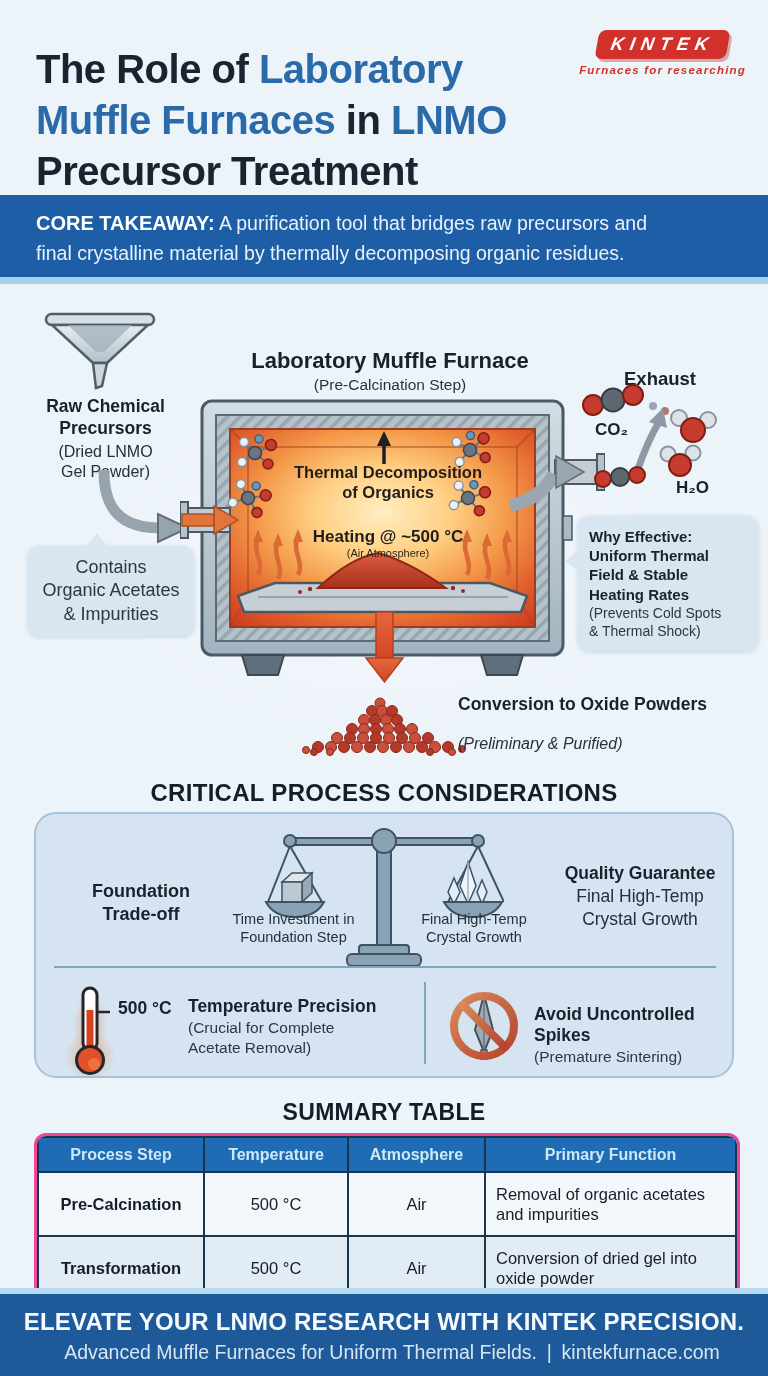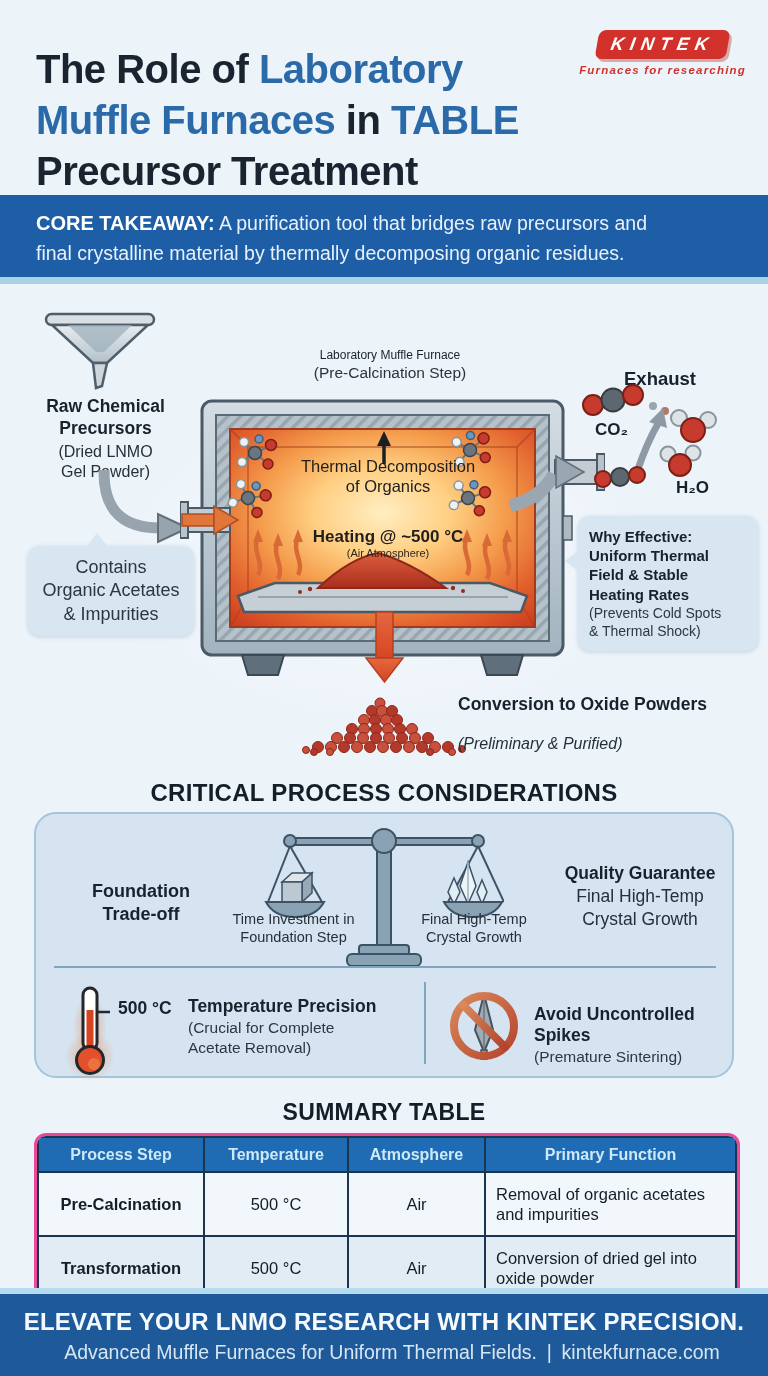--- a/index.html
+++ b/index.html
@@ -26,36 +26,36 @@
   .banner{position:absolute;left:0;top:195px;width:768px;height:82px;background:#1e5ea6;}
   .banner p{margin:13px 36px 0;font-size:19.5px;line-height:1.52;color:#e8f1f9;max-width:660px;}
   .banner strong{color:#ffffff;font-weight:800;font-size:20px;}
   .strip-top{position:absolute;left:0;top:277px;width:768px;height:7px;background:#a7d2e8;}
   .strip-bottom{position:absolute;left:0;top:1288px;width:768px;height:6px;background:#b7dbee;}
 
   
   .diagram{position:absolute;left:0;top:284px;width:768px;height:494px;
            background:radial-gradient(ellipse 420px 260px at 50% 56%,rgba(255,255,255,.5),rgba(255,255,255,0) 70%);}
   .furnace-title{left:205px;top:64px;width:370px;}
-  .furnace-title .t1{font-size:12px;font-weight:400;color:#18222c;}
+  .furnace-title .t1{font-size:22px;font-weight:700;color:#18222c;}
   .furnace-title .t2{font-size:15.5px;color:#2a333d;margin-top:2px;}
   .exhaust-label{left:595px;top:84px;width:130px;font-size:18.5px;font-weight:800;color:#18222c;}
   .input-block{left:18px;top:112px;width:175px;}
   .input-block .t1{font-size:17.5px;font-weight:800;line-height:1.25;color:#18222c;}
   .input-block .t2{font-size:16px;line-height:1.25;color:#26303a;margin-top:2px;}
   .callout{background:#d8e6f1;border-radius:12px;box-shadow:0 1px 4px rgba(100,130,160,.3);}
   .note-callout{left:28px;top:262px;width:154px;padding:10px 6px;font-size:18px;line-height:1.3;color:#2c3742;}
   .note-callout::before{content:"";position:absolute;top:-13px;left:58px;border-left:11px solid transparent;
       border-right:11px solid transparent;border-bottom:14px solid #d8e6f1;}
   .why-callout{left:578px;top:232px;width:158px;padding:11px 11px 10px;line-height:1.28;}
   .why-callout::before{content:"";position:absolute;left:-13px;top:34px;border-top:11px solid transparent;
       border-bottom:11px solid transparent;border-right:14px solid #d8e6f1;}
   .why-callout .b{font-size:15px;font-weight:800;color:#18222c;}
   .why-callout .n{font-size:14px;color:#2c3742;margin-top:1px;}
-  .decomp{left:278px;top:172px;width:220px;font-size:16.5px;font-weight:400;line-height:1.22;color:#211d1a;}
+  .decomp{left:278px;top:178px;width:220px;font-size:16.5px;font-weight:700;line-height:1.22;color:#211d1a;}
   .heating{left:278px;top:243px;width:220px;}
   .heating .t1{font-size:17px;font-weight:800;color:#211d1a;}
   .heating .t2{font-size:11px;color:#2b2521;}
   .mol-label{font-size:17px;font-weight:800;color:#18222c;}
   .co2-label{left:595px;top:136px;}
   .h2o-label{left:676px;top:194px;}
   .conversion{left:458px;top:410px;width:295px;}
   .conversion .t1{font-size:17.5px;font-weight:800;color:#18222c;}
   .conversion .t2{font-size:16px;color:#26303a;margin-top:20px;font-style:italic;}
 
@@ -97,21 +97,21 @@
   .footer .h{margin-top:14px;font-size:24px;font-weight:800;letter-spacing:.2px;color:#f6fafd;}
   .footer .s{margin-top:5px;font-size:19.5px;color:#d6e6f3;padding-left:16px;}
 </style>
 </head>
 <body>
 
 <div class="page">
 
   <header>
     <h1 class="title"><span>The Role of </span><span class="blue">Laboratory
-Muffle Furnaces</span><span> in </span><span class="blue">TABLE</span><span>
+Muffle Furnaces</span><span> in </span><span class="blue">LNMO</span><span>
 Precursor Treatment</span></h1>
     <div class="logo">
       <div class="logo-box"><span>KINTEK</span></div>
       <div class="logo-tagline">Furnaces for researching</div>
     </div>
   </header>
 
   <div class="banner">
     <p><strong>CORE TAKEAWAY:</strong> <span class="pre">A purification tool that bridges raw precursors and
 final crystalline material by thermally decomposing organic residues.</span></p>

